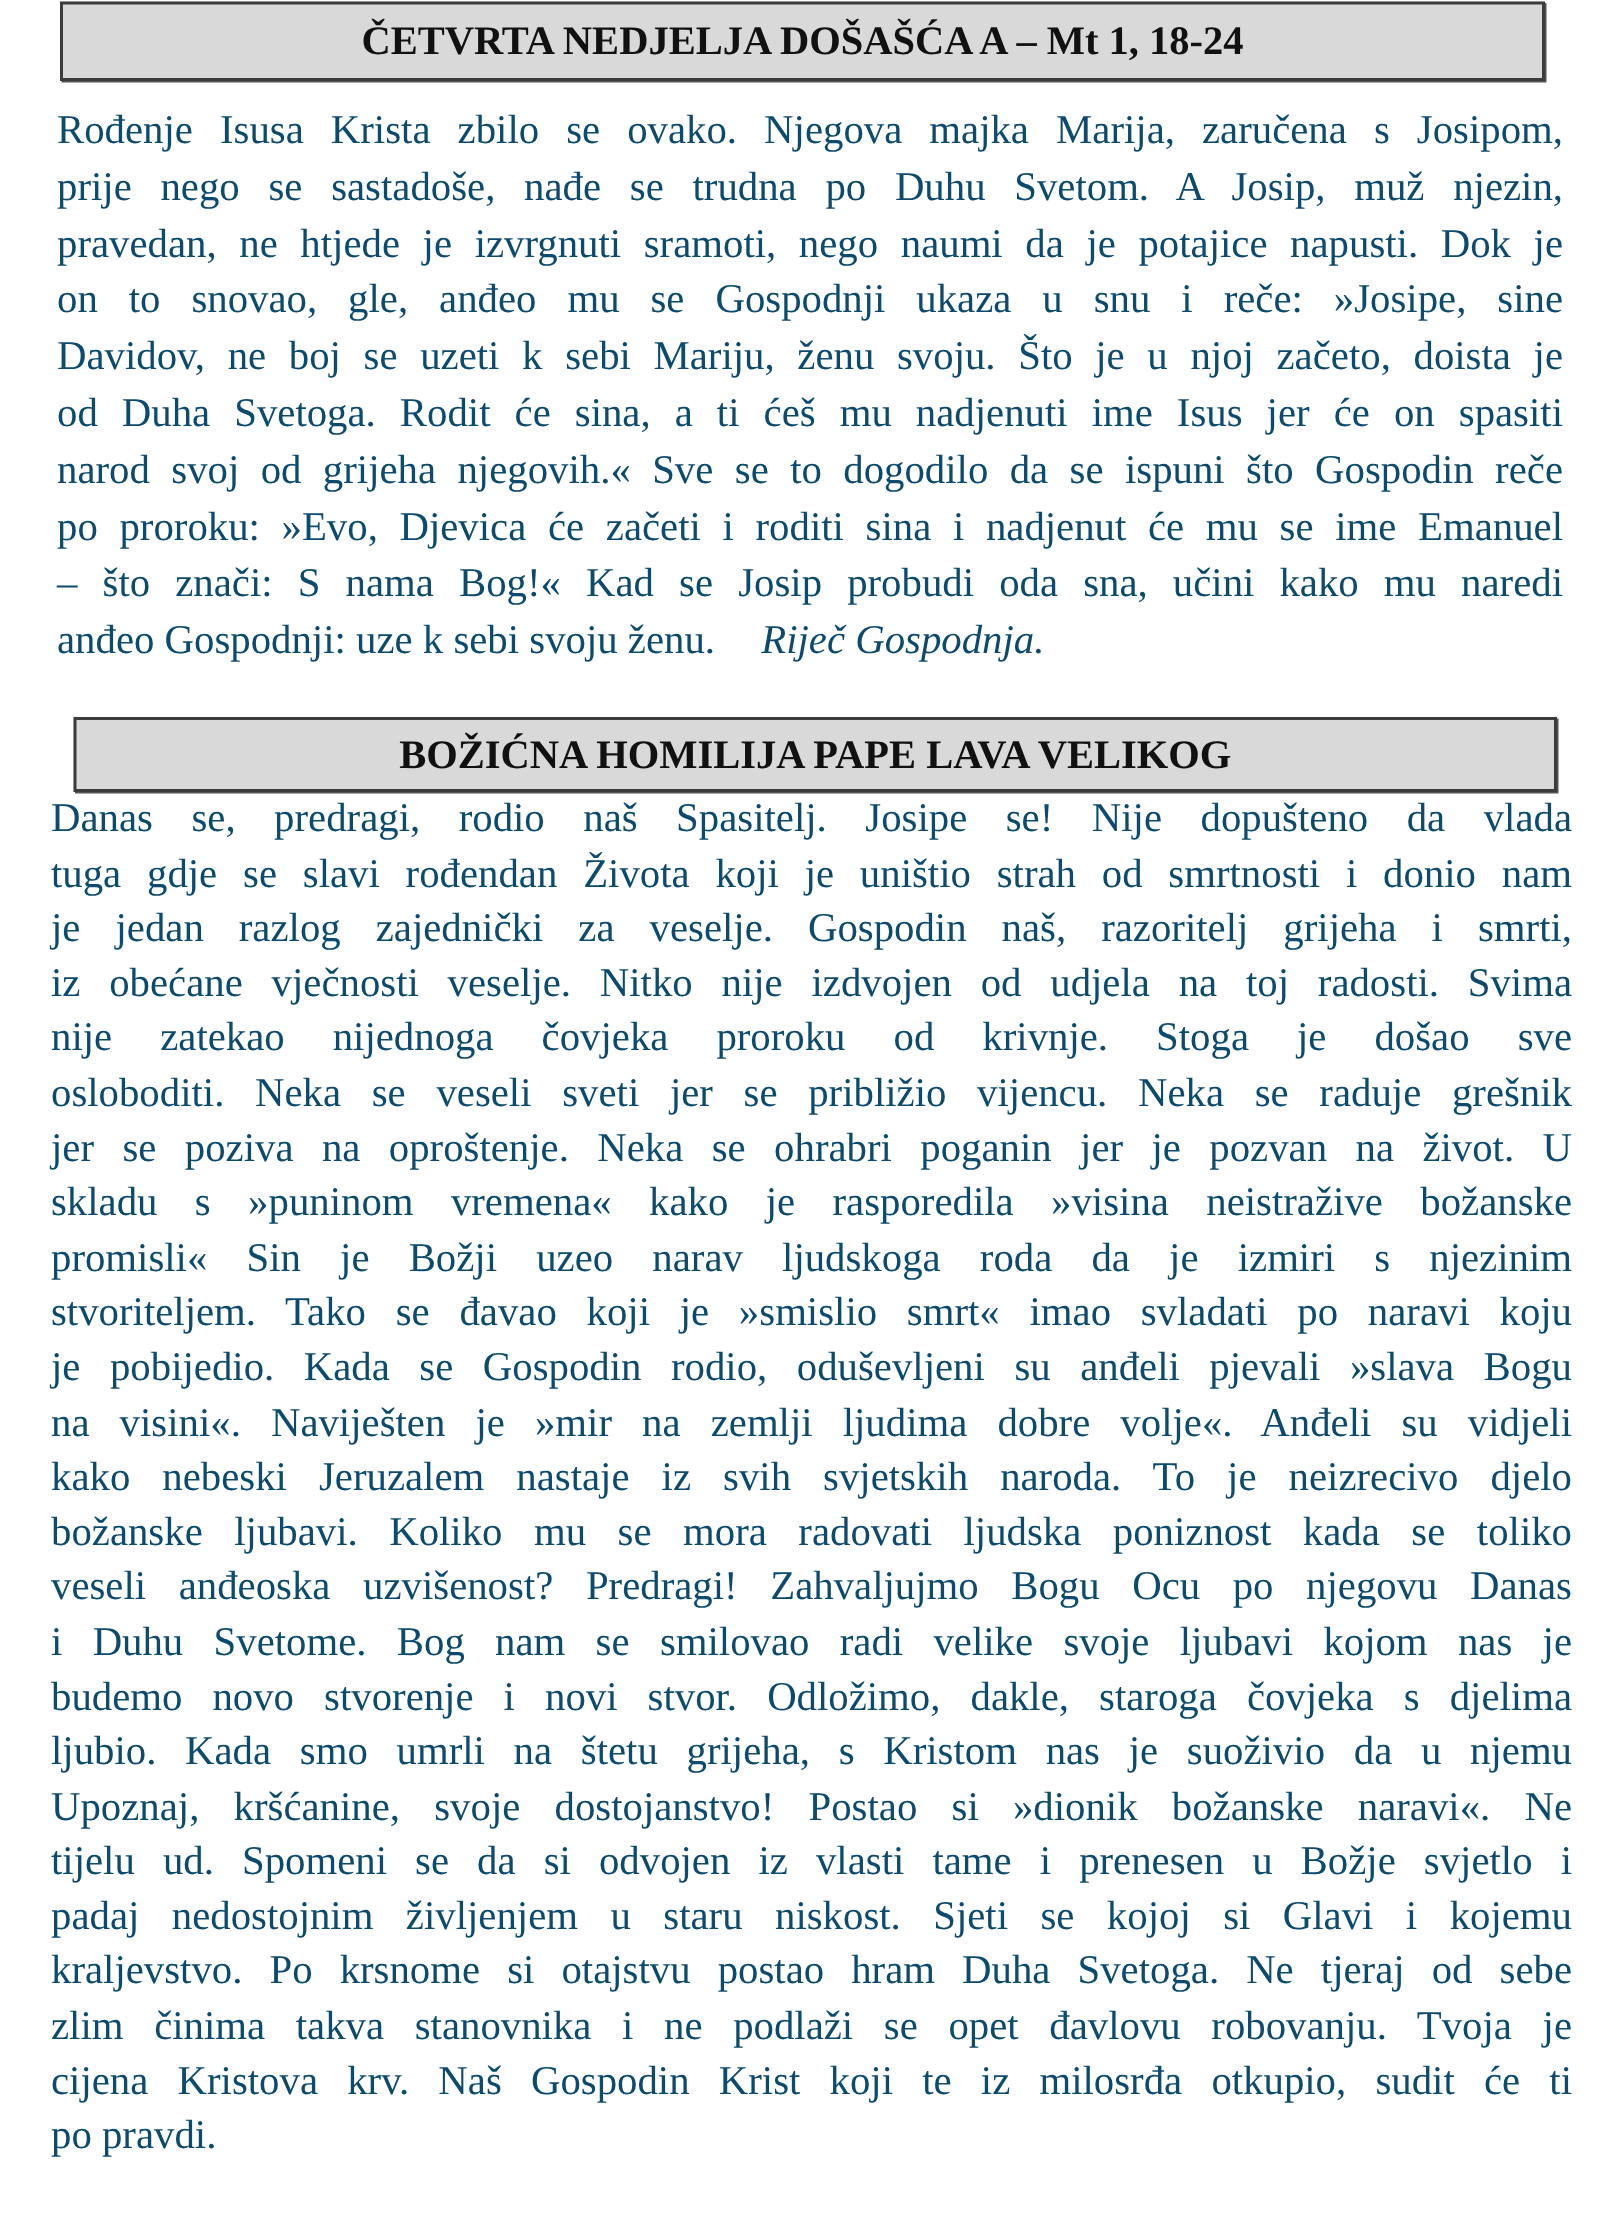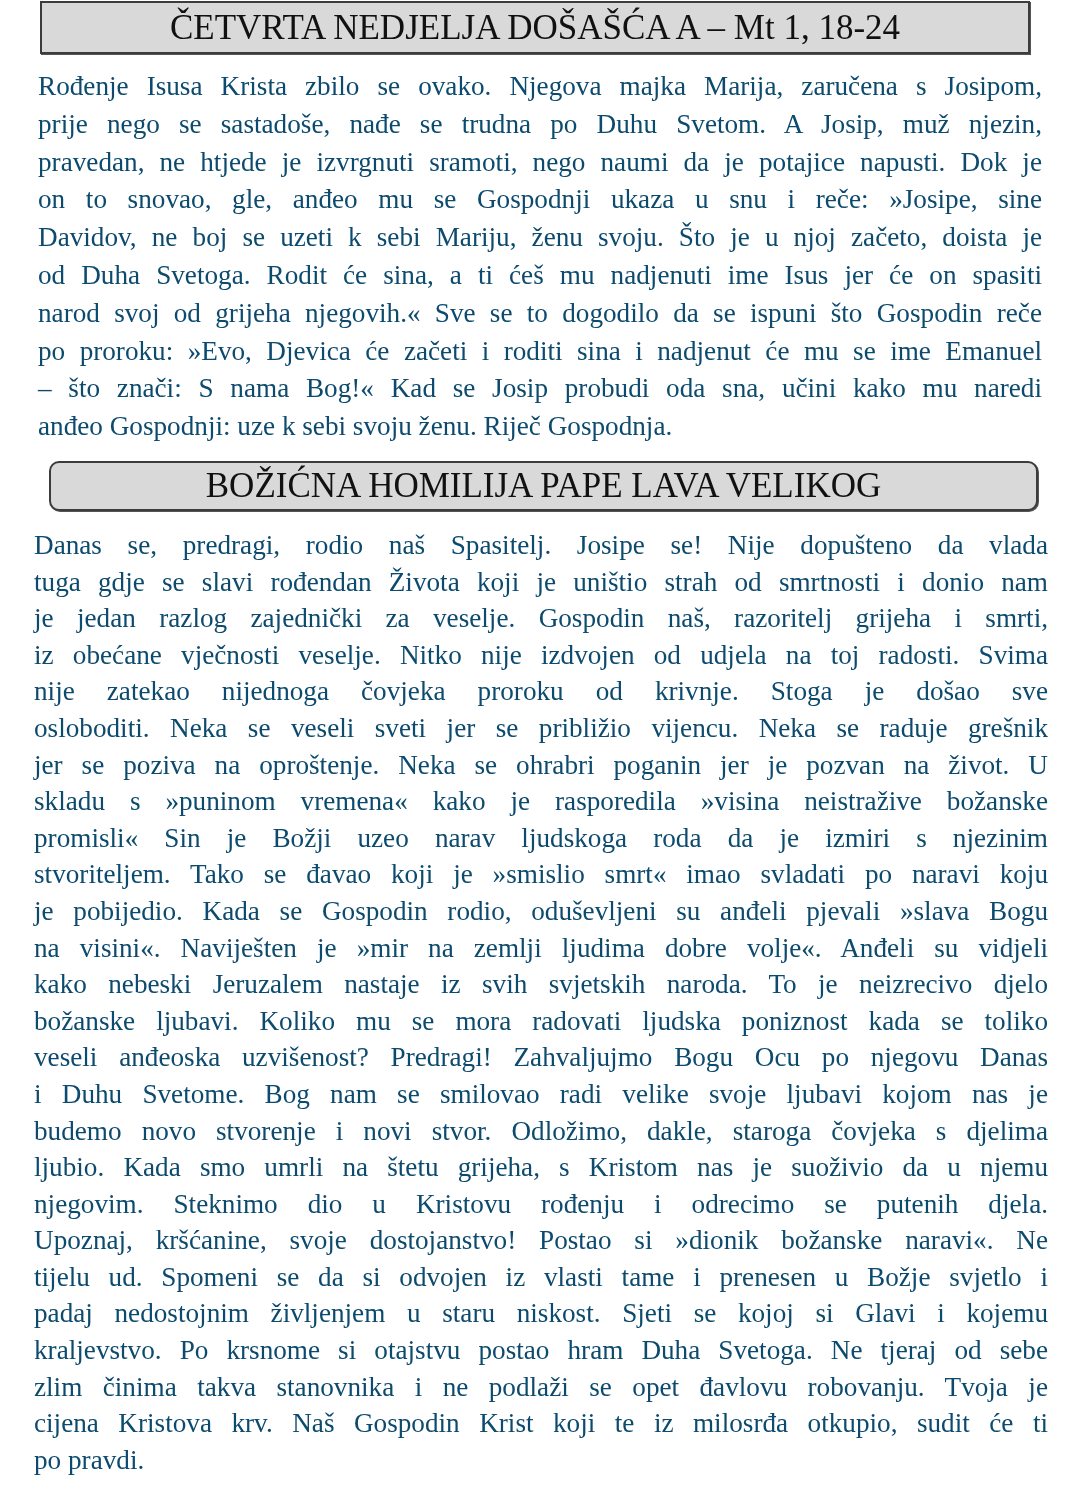--- a/index.html
+++ b/index.html
@@ -17,37 +17,36 @@
     }
     .section-header {
       position: absolute;
       box-sizing: border-box;
       background: #d9d9d9;
       border: 2px solid #3c3c3c;
       box-shadow: 1px 1px 0 #555;
       display: flex;
       align-items: center;
       justify-content: center;
-      font-weight: normal;
-      font-size: 35px;
+      font-weight: bold;
+      font-size: 27px;
       letter-spacing: 0px;
       color: #111;
     }
     #header-1 {
       left: 40px;
       top: 1px;
       width: 990px;
       height: 53px;
     }
     #header-2 {
       left: 49px;
-      top: 461px;
+      top: 478px;
       width: 989px;
       height: 50px;
-      border-radius: 10px;
     }
     .para {
       position: absolute;
       margin: 0;
       font-size: 27.2px;
       line-height: 37.8px;
       text-align: justify;
       color: #0c4a6e;
     }
     #para-1 {
@@ -64,20 +63,22 @@
     .line {
       display: block;
       text-align: justify;
       text-align-last: justify;
       white-space: nowrap;
     }
     .line.last {
       text-align-last: left;
     }
     .italic {
+      font-style: italic;
+      margin-left: 24px;
     }
   </style>
 </head>
 <body>
 
 <div id="header-1" class="section-header">
   <span>ČETVRTA NEDJELJA DOŠAŠĆA A – Mt 1, 18-24</span>
 </div>
 
 <div id="para-1" class="para">
@@ -109,21 +110,20 @@
   <span class="line">promisli« Sin je Božji uzeo narav ljudskoga roda da je izmiri s njezinim</span>
   <span class="line">stvoriteljem. Tako se đavao koji je »smislio smrt« imao svladati po naravi koju</span>
   <span class="line">je pobijedio. Kada se Gospodin rodio, oduševljeni su anđeli pjevali »slava Bogu</span>
   <span class="line">na visini«. Naviješten je »mir na zemlji ljudima dobre volje«. Anđeli su vidjeli</span>
   <span class="line">kako nebeski Jeruzalem nastaje iz svih svjetskih naroda. To je neizrecivo djelo</span>
   <span class="line">božanske ljubavi. Koliko mu se mora radovati ljudska poniznost kada se toliko</span>
   <span class="line">veseli anđeoska uzvišenost? Predragi! Zahvaljujmo Bogu Ocu po njegovu Danas</span>
   <span class="line">i Duhu Svetome. Bog nam se smilovao radi velike svoje ljubavi kojom nas je</span>
   <span class="line">budemo novo stvorenje i novi stvor. Odložimo, dakle, staroga čovjeka s djelima</span>
   <span class="line">ljubio. Kada smo umrli na štetu grijeha, s Kristom nas je suoživio da u njemu</span>
-  <span class="line">njegovim. Steknimo dio u Kristovu rođenju i odrecimo se putenih djela.</span>
   <span class="line">Upoznaj, kršćanine, svoje dostojanstvo! Postao si »dionik božanske naravi«. Ne</span>
   <span class="line">tijelu ud. Spomeni se da si odvojen iz vlasti tame i prenesen u Božje svjetlo i</span>
   <span class="line">padaj nedostojnim življenjem u staru niskost. Sjeti se kojoj si Glavi i kojemu</span>
   <span class="line">kraljevstvo. Po krsnome si otajstvu postao hram Duha Svetoga. Ne tjeraj od sebe</span>
   <span class="line">zlim činima takva stanovnika i ne podlaži se opet đavlovu robovanju. Tvoja je</span>
   <span class="line">cijena Kristova krv. Naš Gospodin Krist koji te iz milosrđa otkupio, sudit će ti</span>
   <span class="line last">po pravdi.</span>
 </div>
 
 </body></html>

